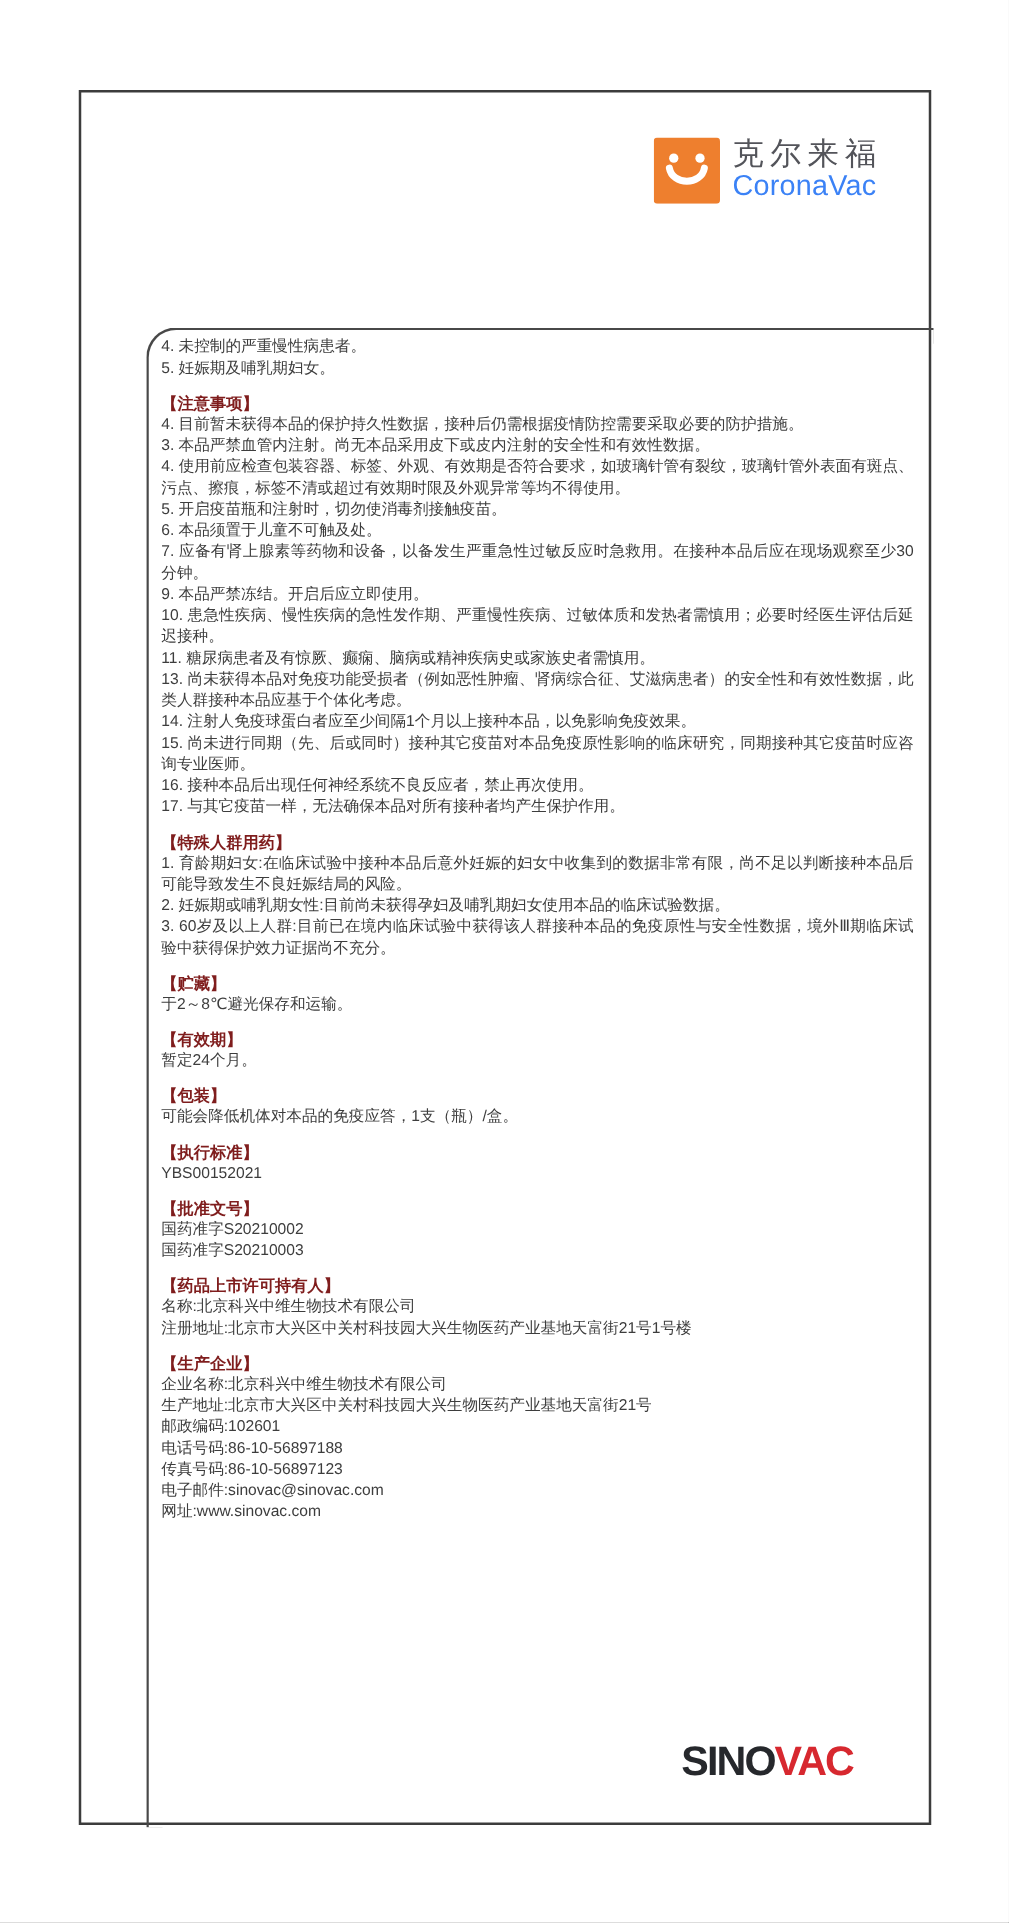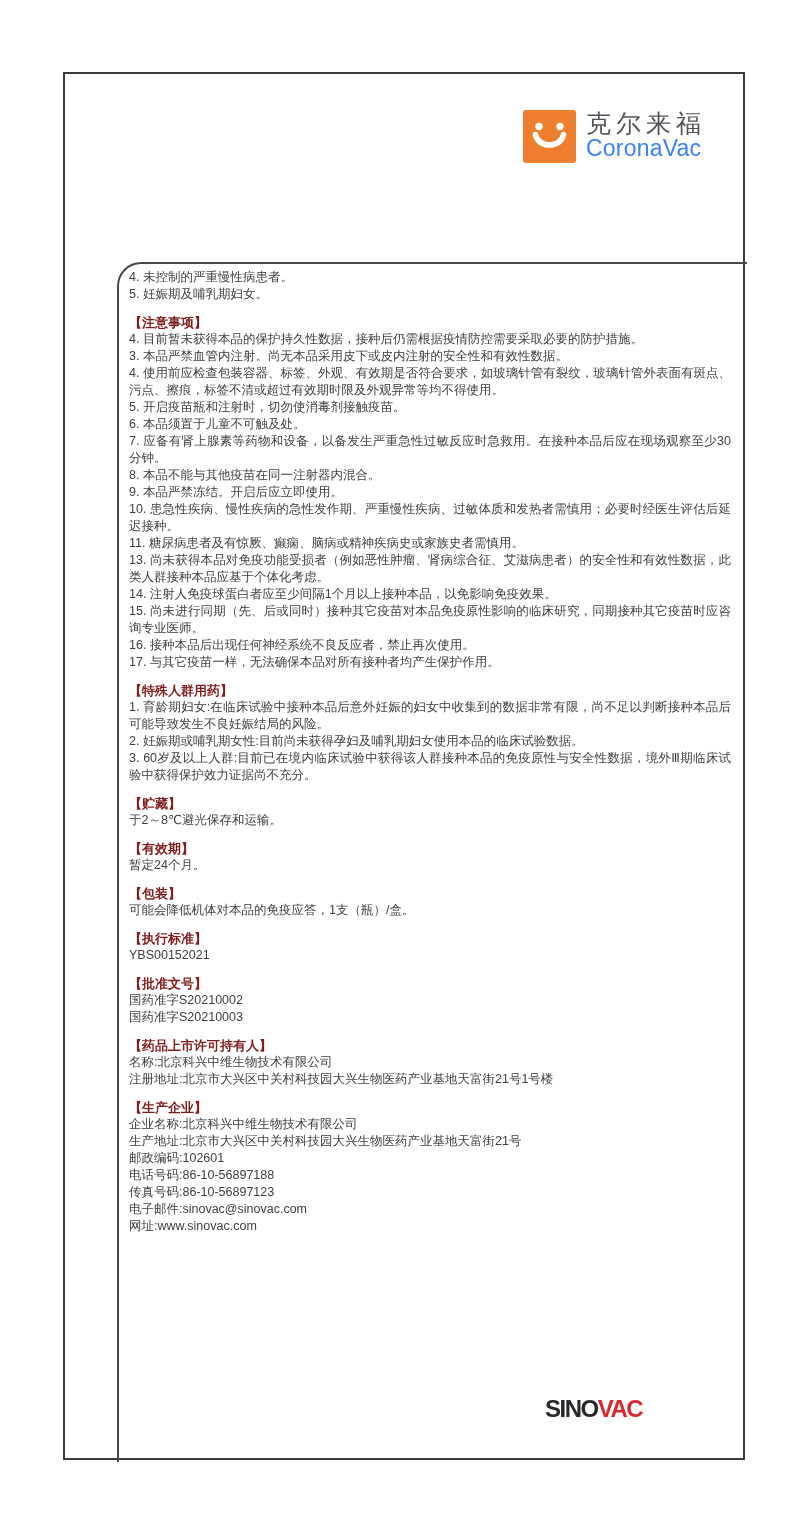--- a/index.html
+++ b/index.html
@@ -55,21 +55,21 @@
   .section{margin-top:11px;}
   .section-heading{
     font-weight:bold;
     font-size:13px;
     color:#7f1d1d;
   }
   
   .sinovac{
     position:absolute;
     left:543px;top:1390px;
-    font-size:24px;
+    font-size:33px;
     font-weight:bold;
     letter-spacing:-1.5px;
     line-height:34px;
     white-space:nowrap;
     text-align:center;
   }
   .sinovac .sino{color:#26282c;}
   .sinovac .vac{color:#d7282f;}
 </style>
 </head>
@@ -100,21 +100,20 @@
           </div>
         <div id="sections">
             <div class="section">
               <p class="section-heading">【注意事项】</p>
               <p>4. 目前暂未获得本品的保护持久性数据，接种后仍需根据疫情防控需要采取必要的防护措施。</p>
               <p>3. 本品严禁血管内注射。尚无本品采用皮下或皮内注射的安全性和有效性数据。</p>
               <p>4. 使用前应检查包装容器、标签、外观、有效期是否符合要求，如玻璃针管有裂纹，玻璃针管外表面有斑点、污点、擦痕，标签不清或超过有效期时限及外观异常等均不得使用。</p>
               <p>5. 开启疫苗瓶和注射时，切勿使消毒剂接触疫苗。</p>
               <p>6. 本品须置于儿童不可触及处。</p>
               <p>7. 应备有肾上腺素等药物和设备，以备发生严重急性过敏反应时急救用。在接种本品后应在现场观察至少30分钟。</p>
-              <p>8. 本品不能与其他疫苗在同一注射器内混合。</p>
               <p>9. 本品严禁冻结。开启后应立即使用。</p>
               <p>10. 患急性疾病、慢性疾病的急性发作期、严重慢性疾病、过敏体质和发热者需慎用；必要时经医生评估后延迟接种。</p>
               <p>11. 糖尿病患者及有惊厥、癫痫、脑病或精神疾病史或家族史者需慎用。</p>
               <p>13. 尚未获得本品对免疫功能受损者（例如恶性肿瘤、肾病综合征、艾滋病患者）的安全性和有效性数据，此类人群接种本品应基于个体化考虑。</p>
               <p>14. 注射人免疫球蛋白者应至少间隔1个月以上接种本品，以免影响免疫效果。</p>
               <p>15. 尚未进行同期（先、后或同时）接种其它疫苗对本品免疫原性影响的临床研究，同期接种其它疫苗时应咨询专业医师。</p>
               <p>16. 接种本品后出现任何神经系统不良反应者，禁止再次使用。</p>
               <p>17. 与其它疫苗一样，无法确保本品对所有接种者均产生保护作用。</p>
             </div>
             <div class="section">

